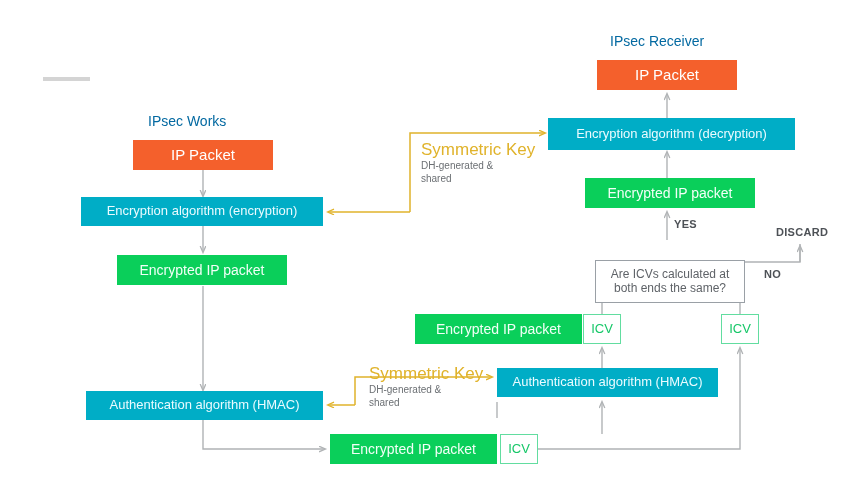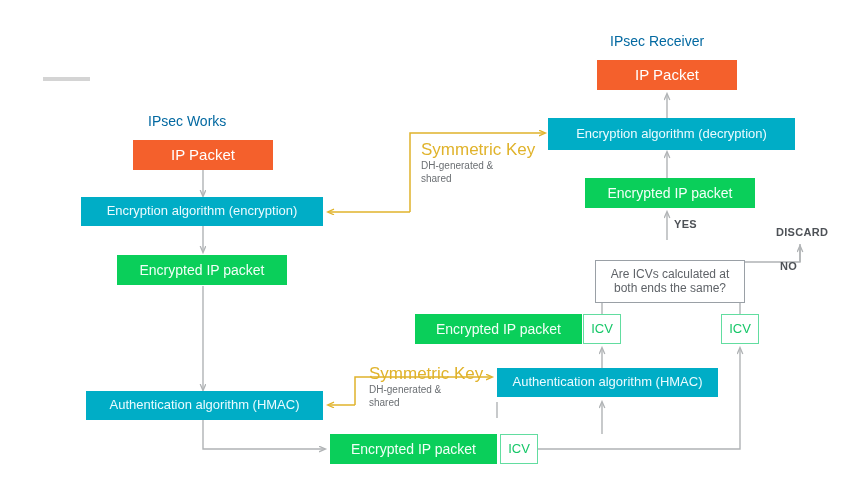--- a/index.html
+++ b/index.html
@@ -135,21 +135,21 @@
   </div>
 
   <div class="node decision" style="left:595px;top:240px;width:150px;height:43px;margin-top:20px;">
     <span>
       <span>Are ICVs calculated at</span><br>
       <span>both ends the same?</span>
     </span>
   </div>
 
   <div class="flag" style="left:674px;top:218px;">YES</div>
-  <div class="flag" style="left:764px;top:260px;margin-left:16px;">NO</div>
+  <div class="flag" style="left:764px;top:268px;">NO</div>
   <div class="flag" style="left:776px;top:226px;">DISCARD</div>
 
   <div class="node fill-green" style="left:415px;top:314px;width:167px;height:30px;">
     <span>Encrypted IP packet</span>
   </div>
   <div class="node icv" style="left:583px;top:314px;width:38px;height:30px;">
     <span>ICV</span>
   </div>
   <div class="node icv" style="left:721px;top:314px;width:38px;height:30px;">
     <span>ICV</span>

